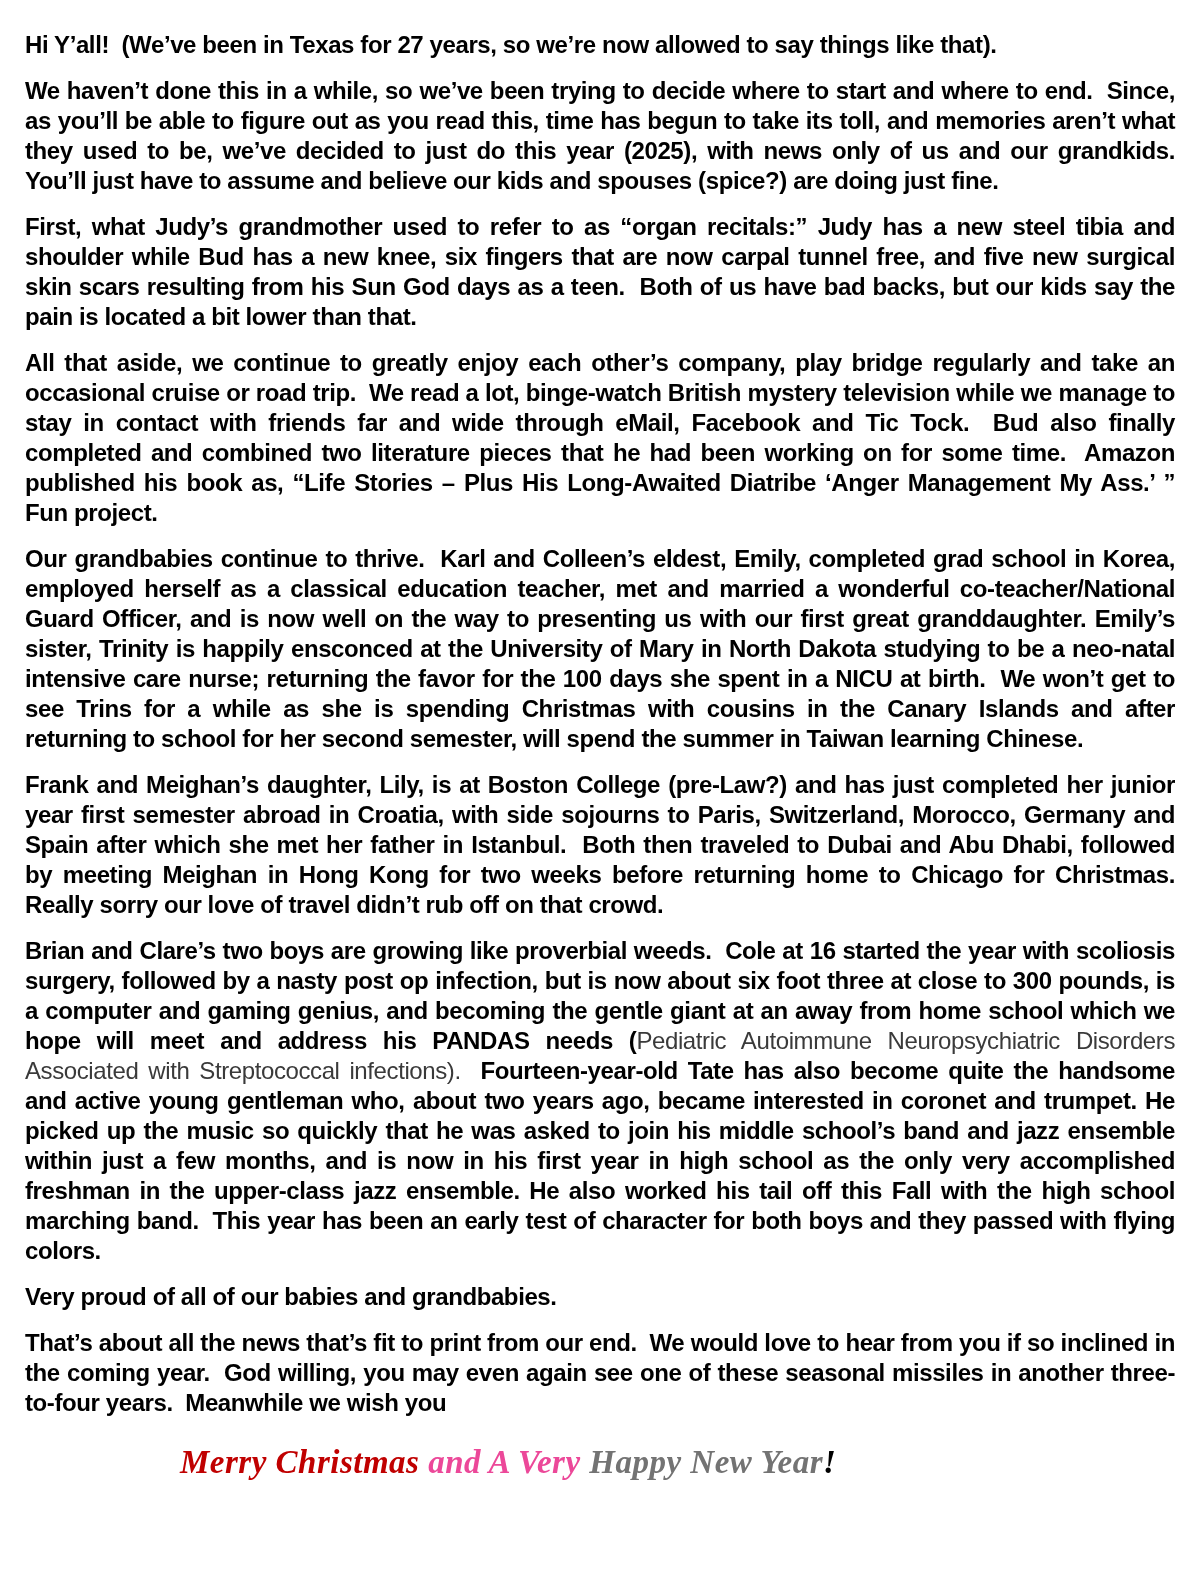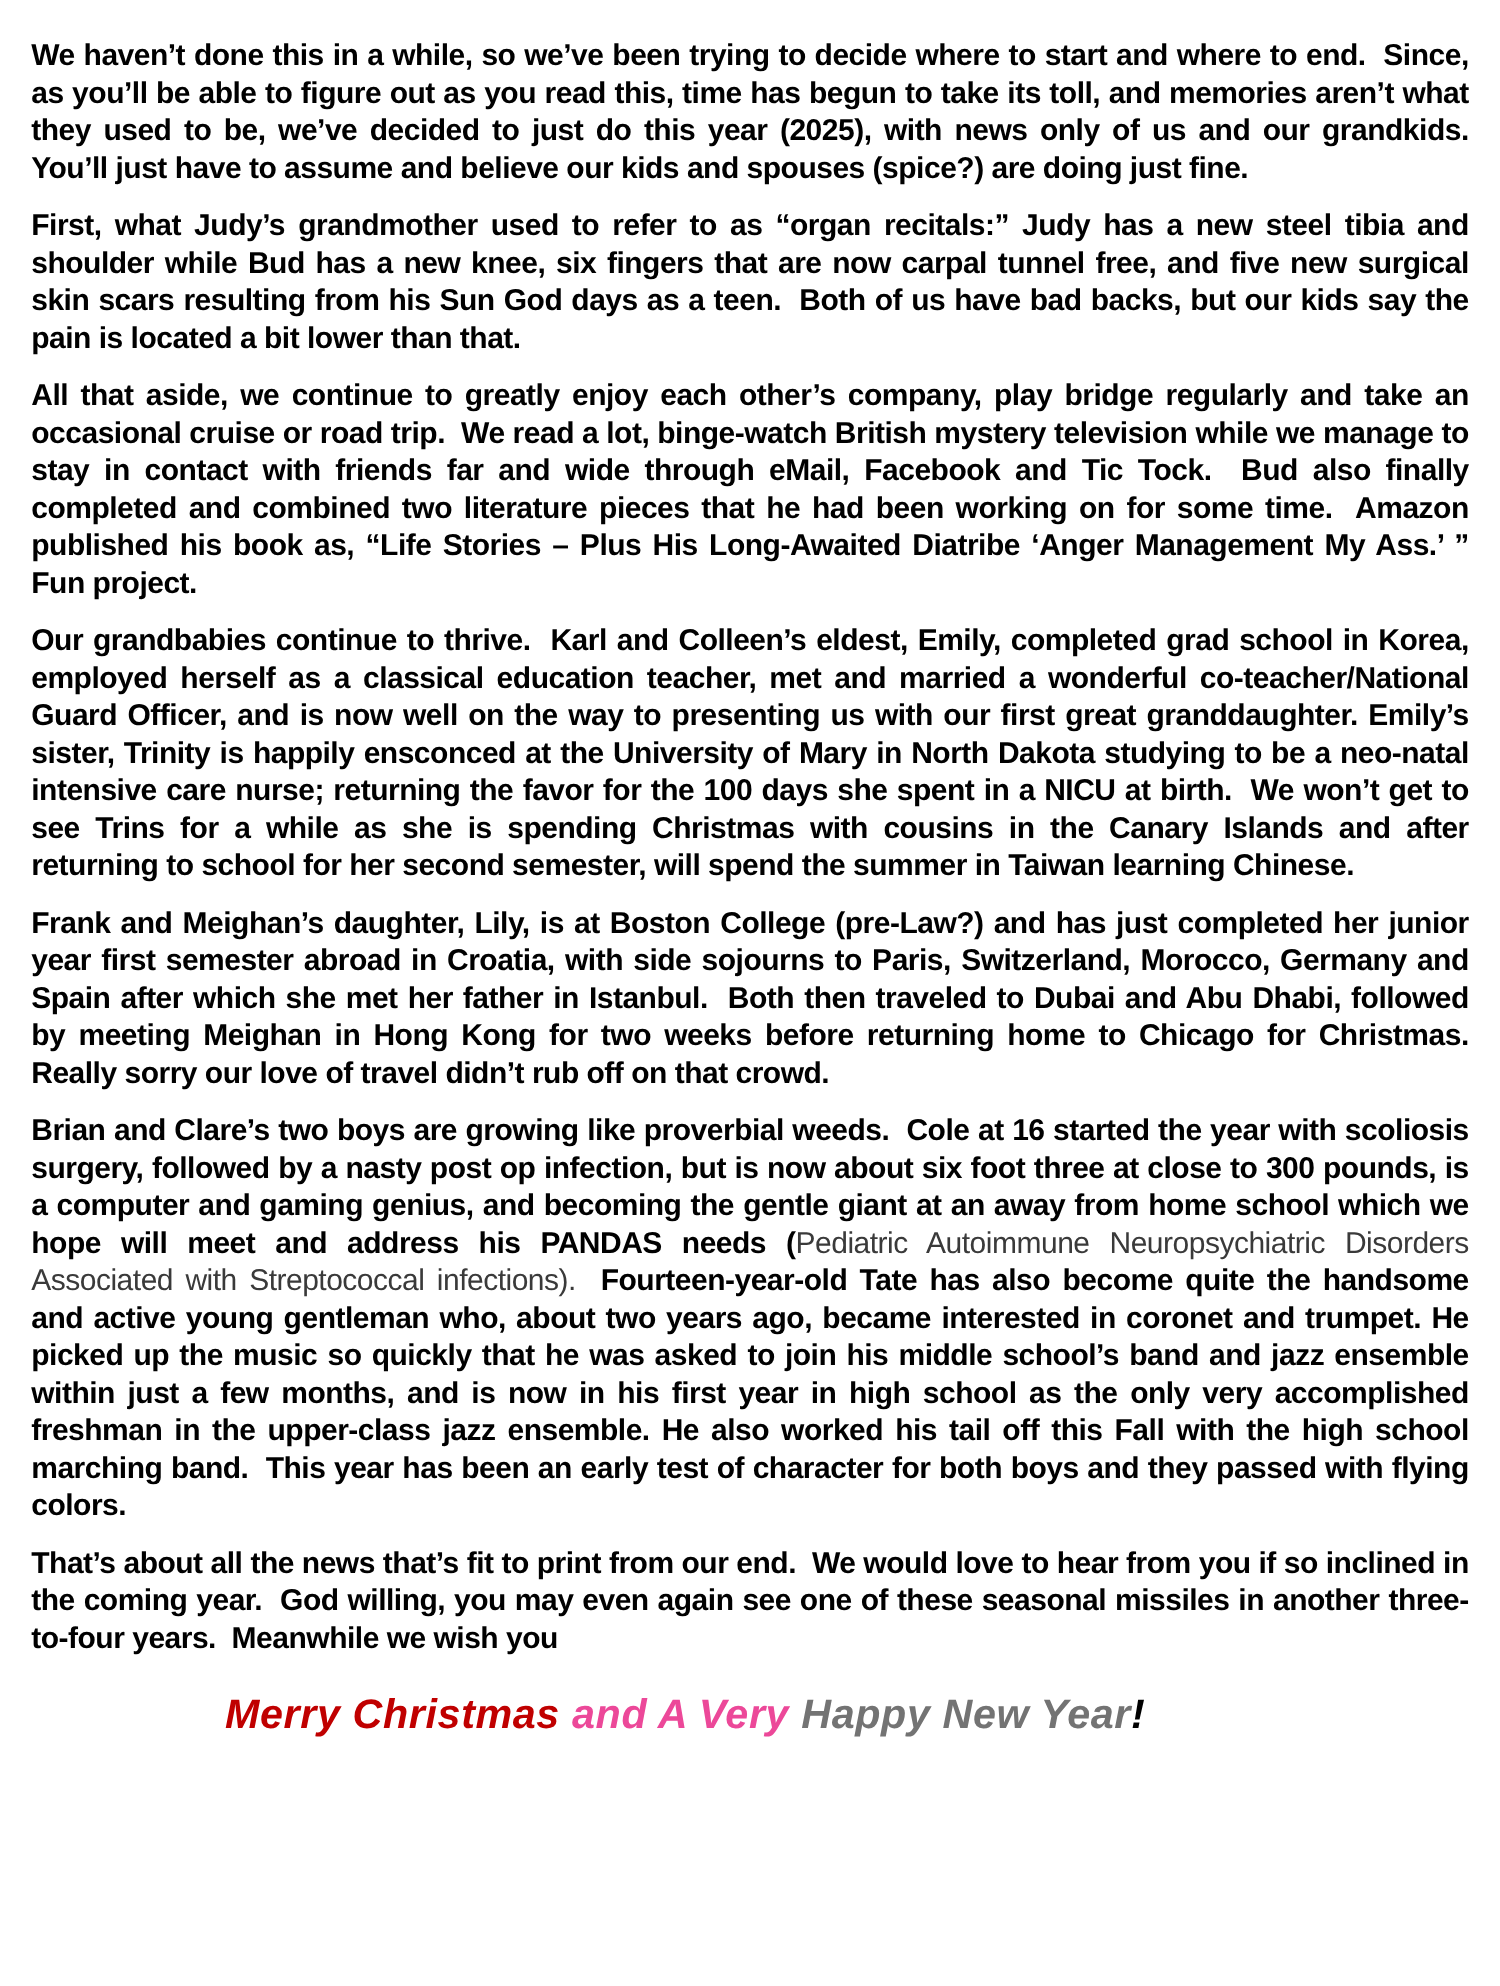--- a/index.html
+++ b/index.html
@@ -31,21 +31,21 @@
   .para .run.light {
     font-weight: 400;
     color: #3a3a3a;
   }
   .closing-line {
     margin-top: 26px;
     padding-left: 155px;
     white-space: pre-wrap;
   }
   .script {
-    font-family: Liberation Sans, sans-serif;
+    font-family: Liberation Serif, serif;
     font-style: italic;
     font-weight: 700;
     font-size: 33px;
     letter-spacing: 0.5px;
     white-space: pre-wrap;
   }
   .signature {
     margin-top: 30px;
     padding-left: 315px;
     font-family: "DejaVu Serif", serif;
@@ -53,24 +53,26 @@
     font-weight: 700;
     font-size: 42px;
     letter-spacing: 2px;
   }
 </style>
 </head>
 <body>
 
 <div class="page">
   <div id="letter-body">
+      <p class="para"><span class="run">Hi Y’all!  (We’ve been in Texas for 27 years, so we’re now allowed to say things like that).</span></p>
       <p class="para"><span class="run">We haven’t done this in a while, so we’ve been trying to decide where to start and where to end.  Since, as you’ll be able to figure out as you read this, time has begun to take its toll, and memories aren’t what they used to be, we’ve decided to just do this year (2025), with news only of us and our grandkids.  You’ll just have to assume and believe our kids and spouses (spice?) are doing just fine.</span></p>
       <p class="para"><span class="run">First, what Judy’s grandmother used to refer to as “organ recitals:” Judy has a new steel tibia and shoulder while Bud has a new knee, six fingers that are now carpal tunnel free, and five new surgical skin scars resulting from his Sun God days as a teen.  Both of us have bad backs, but our kids say the pain is located a bit lower than that.</span></p>
       <p class="para"><span class="run">All that aside, we continue to greatly enjoy each other’s company, play bridge regularly and take an occasional cruise or road trip.  We read a lot, binge-watch British mystery television while we manage to stay in contact with friends far and wide through eMail, Facebook and Tic Tock.  Bud also finally completed and combined two literature pieces that he had been working on for some time.  Amazon published his book as, “Life Stories – Plus His Long-Awaited Diatribe ‘Anger Management My Ass.’ ”  Fun project.</span></p>
       <p class="para"><span class="run">Our grandbabies continue to thrive.  Karl and Colleen’s eldest, Emily, completed grad school in Korea, employed herself as a classical education teacher, met and married a wonderful co-teacher/National Guard Officer, and is now well on the way to presenting us with our first great granddaughter. Emily’s sister, Trinity is happily ensconced at the University of Mary in North Dakota studying to be a neo-natal intensive care nurse; returning the favor for the 100 days she spent in a NICU at birth.  We won’t get to see Trins for a while as she is spending Christmas with cousins in the Canary Islands and after returning to school for her second semester, will spend the summer in Taiwan learning Chinese.</span></p>
       <p class="para"><span class="run">Frank and Meighan’s daughter, Lily, is at Boston College (pre-Law?) and has just completed her junior year first semester abroad in Croatia, with side sojourns to Paris, Switzerland, Morocco, Germany and Spain after which she met her father in Istanbul.  Both then traveled to Dubai and Abu Dhabi, followed by meeting Meighan in Hong Kong for two weeks before returning home to Chicago for Christmas.  Really sorry our love of travel didn’t rub off on that crowd.</span></p>
       <p class="para"><span class="run">Brian and Clare’s two boys are growing like proverbial weeds.  Cole at 16 started the year with scoliosis surgery, followed by a nasty post op infection, but is now about six foot three at close to 300 pounds, is a computer and gaming genius, and becoming the gentle giant at an away from home school which we hope will meet and address his PANDAS needs (</span><span class="run light">Pediatric Autoimmune Neuropsychiatric Disorders Associated with Streptococcal infections).</span><span class="run">  Fourteen-year-old Tate has also become quite the handsome and active young gentleman who, about two years ago, became interested in coronet and trumpet. He picked up the music so quickly that he was asked to join his middle school’s band and jazz ensemble within just a few months, and is now in his first year in high school as the only very accomplished freshman in the upper-class jazz ensemble. He also worked his tail off this Fall with the high school marching band.  This year has been an early test of character for both boys and they passed with flying colors.</span></p>
+      <p class="para"><span class="run">Very proud of all of our babies and grandbabies.</span></p>
       <p class="para"><span class="run">That’s about all the news that’s fit to print from our end.  We would love to hear from you if so inclined in the coming year.  God willing, you may even again see one of these seasonal missiles in another three-to-four years.  Meanwhile we wish you</span></p>
     </div>
 
   <div class="closing-line"><span class="script" style="color: rgb(192, 0, 0);">Merry Christmas</span><span class="script" style="color: #ec4899;"> and A Very </span><span class="script" style="color: #737373;">Happy New Year</span><span class="script" style="color: rgb(0, 0, 0);">!</span></div>
 
 </div>
 
 </body></html>

